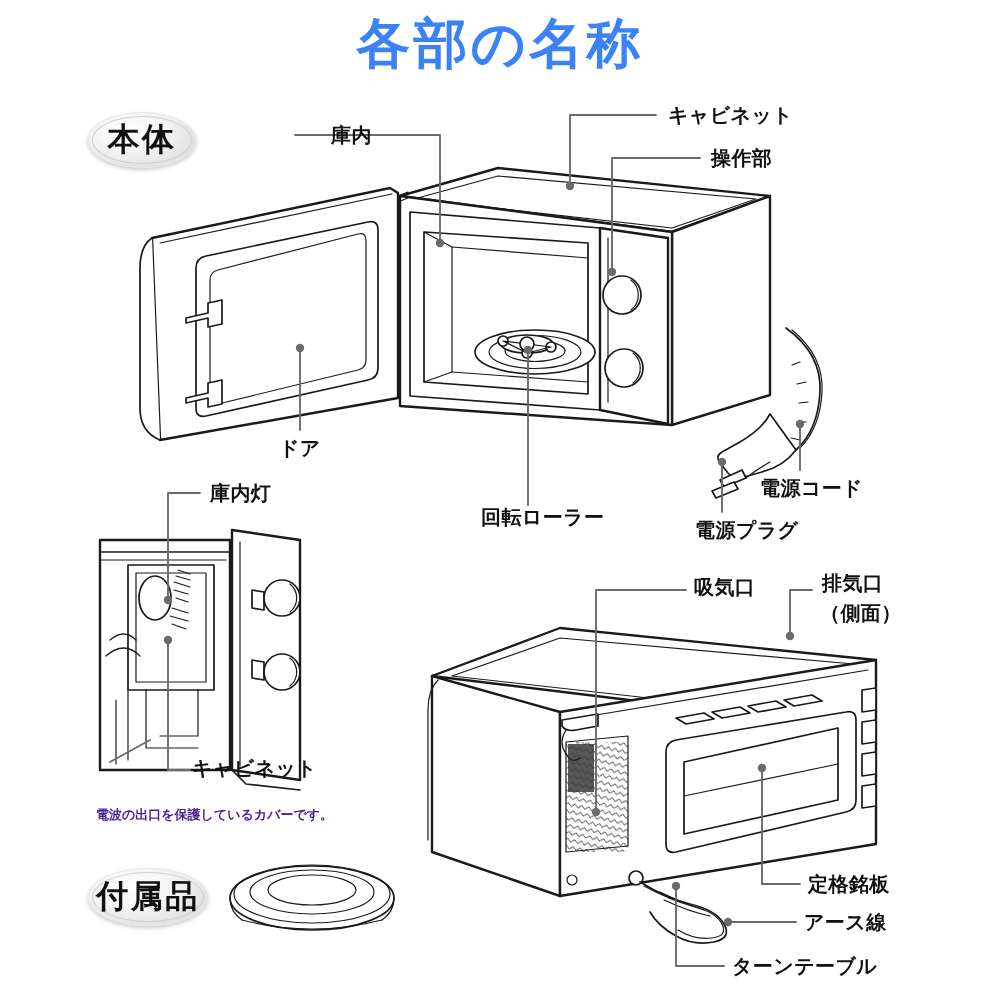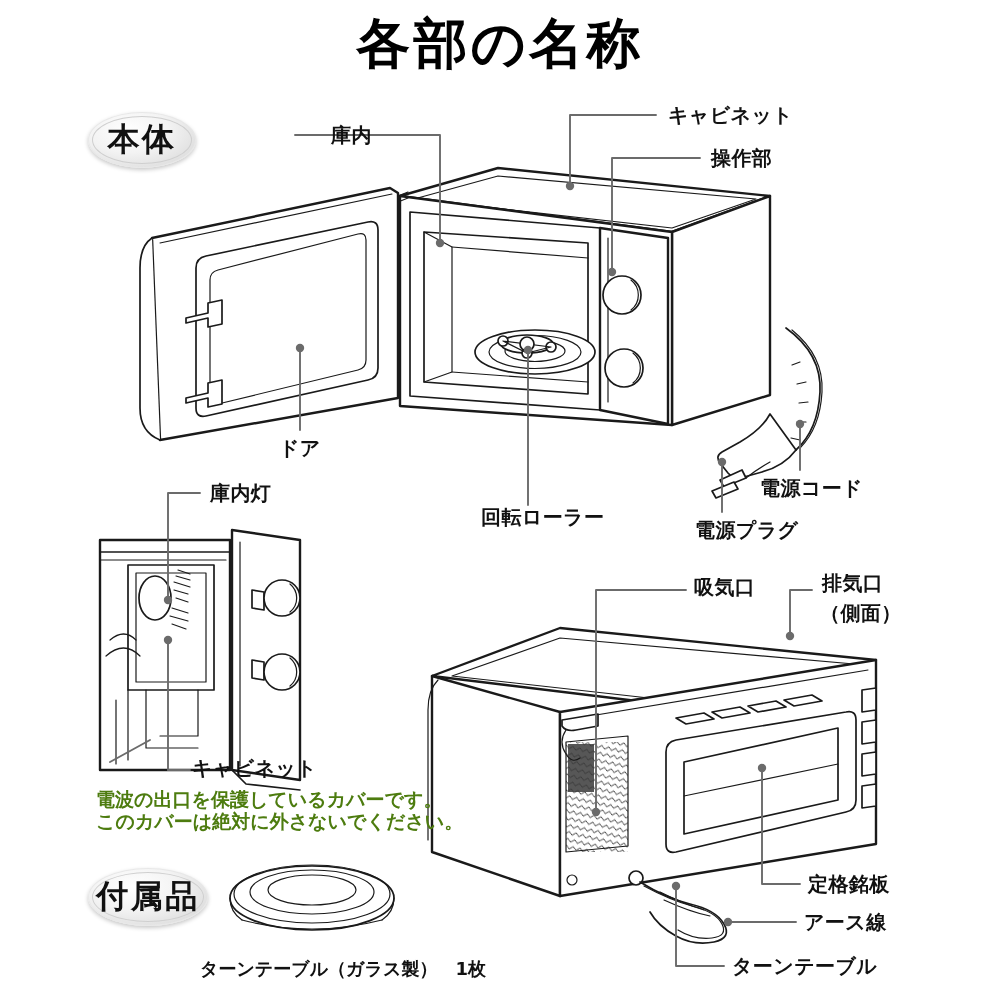--- a/index.html
+++ b/index.html
@@ -43,30 +43,31 @@
 
   .page-title {
     position: absolute;
     left: 0;
     top: 8px;
     width: 1000px;
     text-align: center;
     font-size: 54px;
     font-weight: 900;
     letter-spacing: 0.06em;
-    color: #000000;
+    color: #3b82f6;
   }
 
   .note {
     position: absolute;
-    font-size: 19px;
+    font-size: 13px;
     font-weight: 700;
-    color: #4d7c0f;
+    color: #4c1d95;
     line-height: 1.45;
     white-space: nowrap;
+    margin-top: 20px;
   }
 
   
   .badge {
     position: absolute;
     display: flex;
     align-items: center;
     justify-content: center;
     border-radius: 50%;
     background: radial-gradient(ellipse at 38% 32%, #ffffff 0%, #f3f3f3 42%, #e2e2e2 72%, #d2d2d2 100%);
@@ -364,28 +365,26 @@
 
   <div class="lbl s20" style="left:760px; top:477px;">電源コード</div>
 
   <div class="lbl s20" style="left:695px; top:519px;">電源プラグ</div>
 
   <div class="lbl s20" style="left:210px; top:482px;">庫内灯</div>
 
   <div class="lbl s20" style="left:192px; top:757px;">キャビネット</div>
 
   <div class="note" style="left:96px; top:786px;">電波の出口を保護しているカバーです。</div>
-  <div class="note" style="left:96px; top:808px;">このカバーは絶対に外さないでください。</div>
 
   <div class="lbl s20" style="left:694px; top:576px;">吸気口</div>
 
   <div class="lbl s20" style="left:822px; top:556px;margin-top:16px;">排気口</div>
   <div class="lbl s20" style="left:820px; top:602px;">（側面）</div>
 
   <div class="lbl s20" style="left:808px; top:873px;">定格銘板</div>
 
   <div class="lbl s20" style="left:804px; top:911px;">アース線</div>
 
   <div class="lbl s20" style="left:732px; top:955px;">ターンテーブル</div>
 
-  <div class="cap" style="left:200px; top:957px;">ターンテーブル（ガラス製）　1枚</div>
 
 </div>
 
 </body></html>

